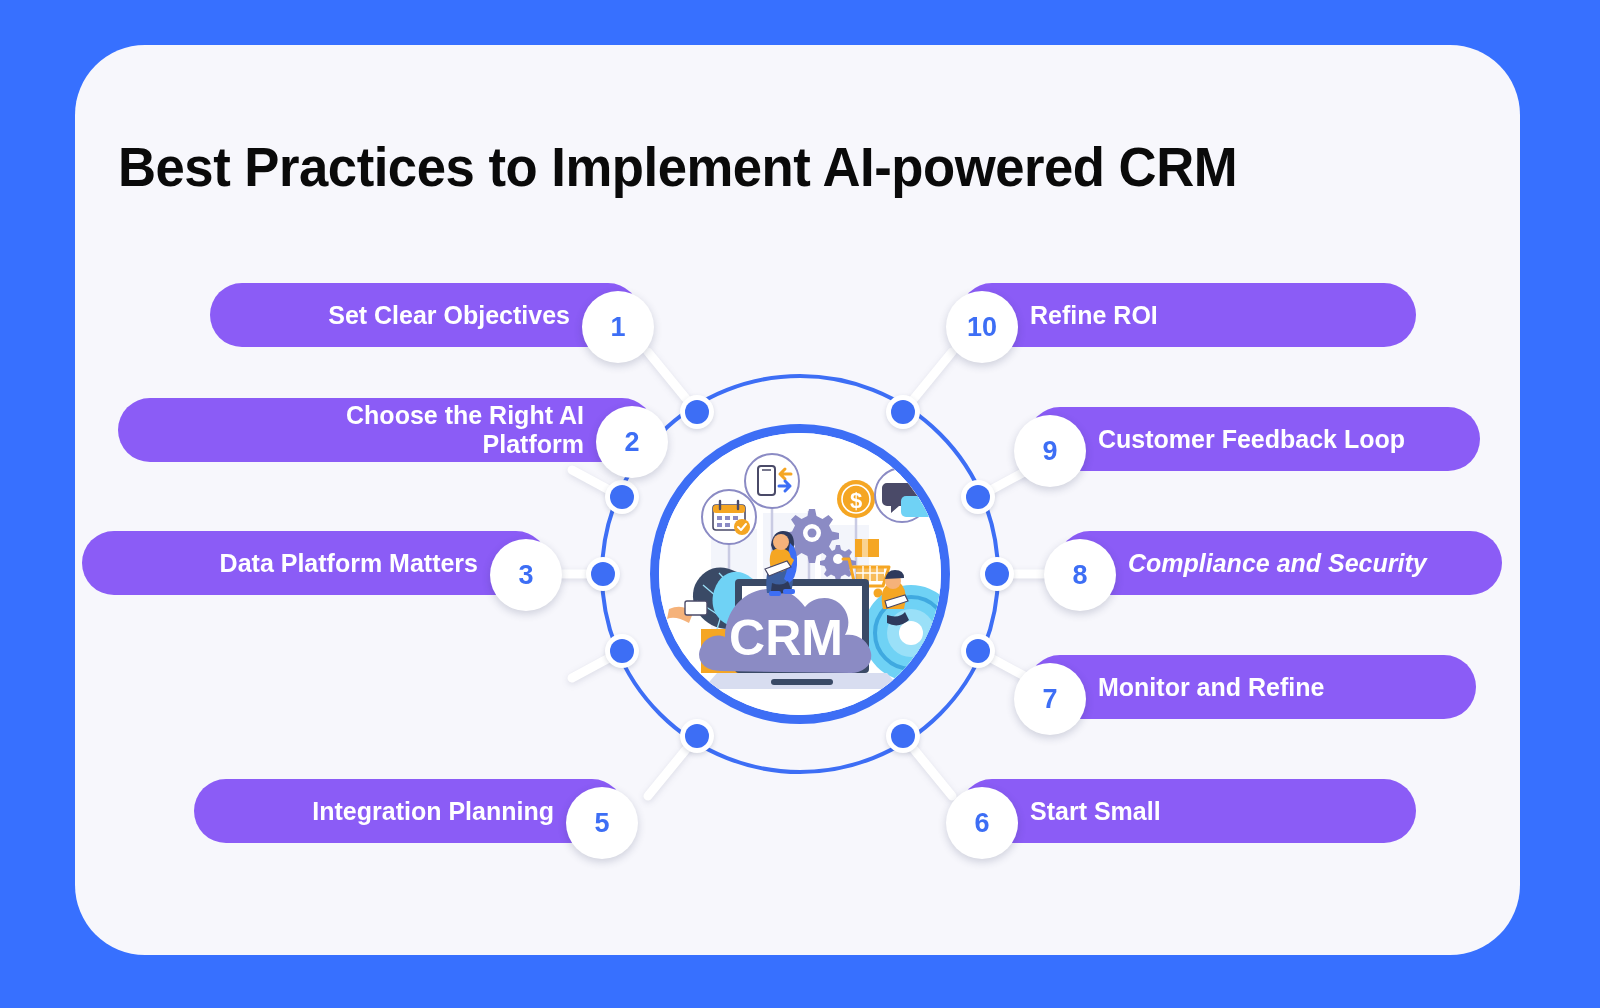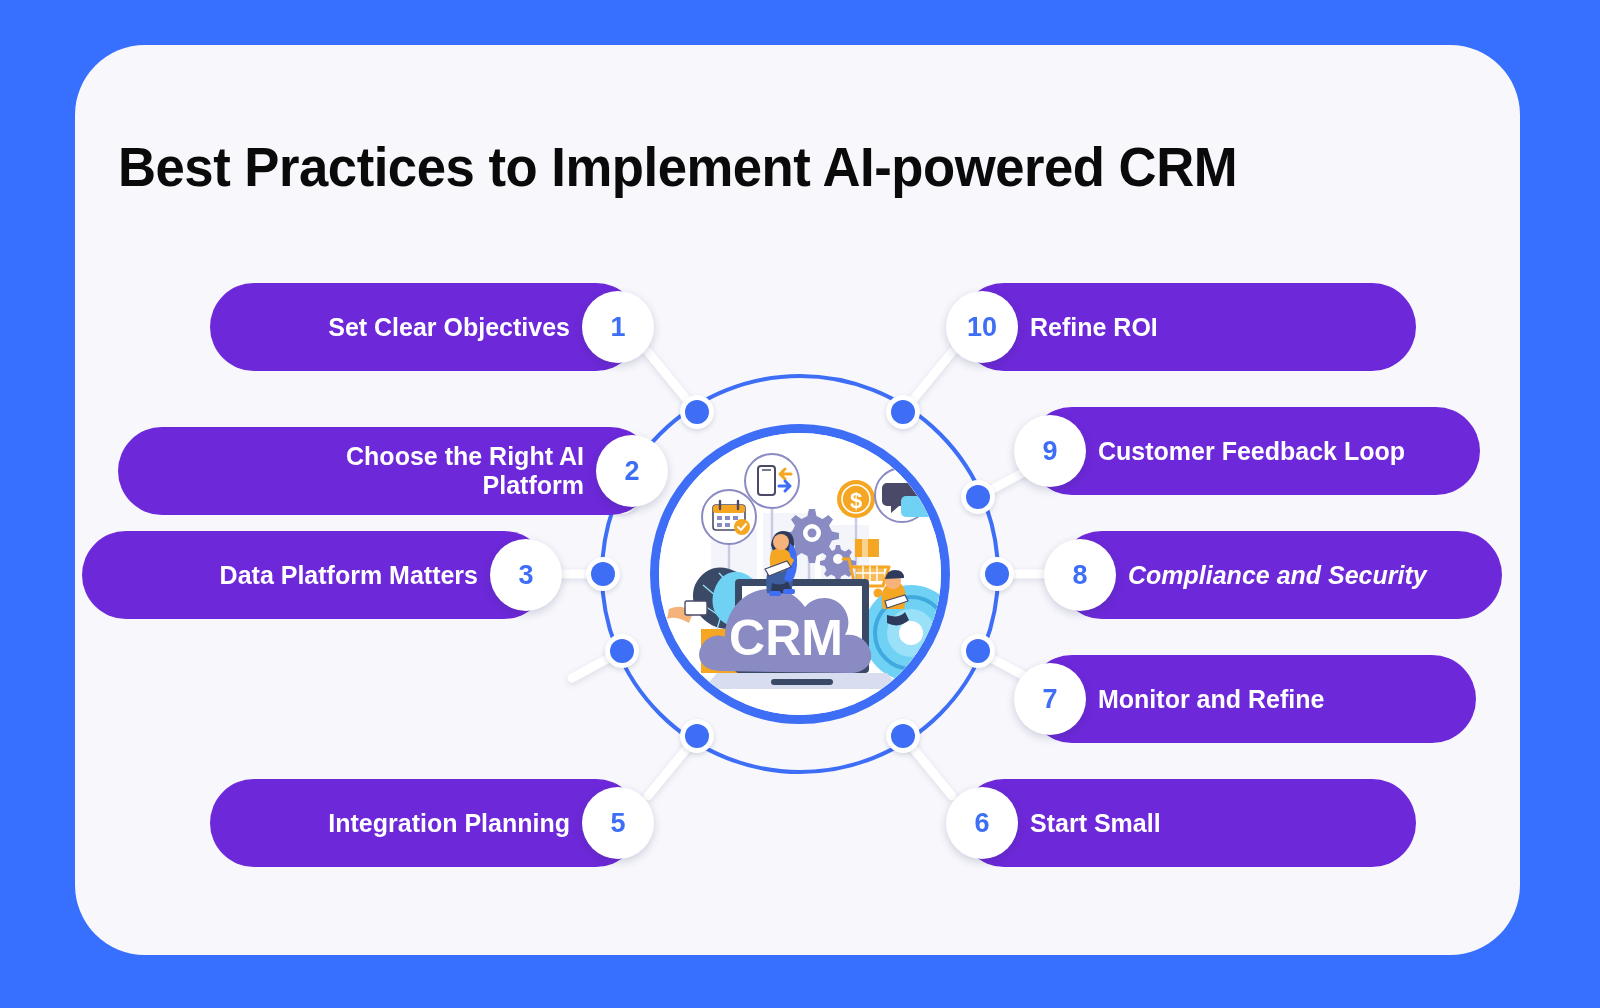--- a/index.html
+++ b/index.html
@@ -68,22 +68,22 @@
     width:24px;height:24px;border-radius:50%;
     background:#3d6ef5;
   }
 
   
   .links{position:absolute;left:0;top:0;width:1600px;height:1008px;pointer-events:none;}
 
   
   .row{position:absolute;height:88px;}
   .pill{
-    position:absolute;top:0;height:88px;
-    background:#6d28d9;
+    position:absolute;top:0;height:64px;
+    background:#8b5cf6;
     border-radius:44px;
     display:flex;align-items:center;
     box-sizing:border-box;
   }
   .pill-label{
     color:#ffffff;
     font-size:25px;
     font-weight:bold;
     line-height:1.15;
     white-space:pre-line;
@@ -281,37 +281,37 @@
   <div class="dot" style="left:961px;top:634px;"></div>
   <div class="dot" style="left:886px;top:719px;"></div>
 
   <div class="row left" style="left:196px;top:283px;width:444px;">
     <div class="pill" style="width:430px;">
       <span class="pill-label">Set Clear Objectives</span>
     </div>
     <div class="badge">1</div>
   </div>
 
-  <div class="row left" style="left:104px;top:427px;width:550px;">
+  <div class="row left" style="left:104px;top:398px;width:550px;">
     <div class="pill" style="width:536px;">
       <span class="pill-label">Choose the Right AI
 Platform</span>
     </div>
     <div class="badge">2</div>
   </div>
 
   <div class="row left" style="left:68px;top:531px;width:480px;">
     <div class="pill" style="width:466px;">
       <span class="pill-label">Data Platform Matters</span>
     </div>
     <div class="badge">3</div>
   </div>
 
 
-  <div class="row left" style="left:196px;top:779px;width:444px;">
+  <div class="row left" style="left:180px;top:779px;width:444px;">
     <div class="pill" style="width:430px;">
       <span class="pill-label">Integration Planning</span>
     </div>
     <div class="badge">5</div>
   </div>
 
   <div class="row right" style="left:960px;top:283px;width:456px;">
     <div class="pill" style="width:456px;">
       <span class="pill-label">Refine ROI</span>
     </div>

